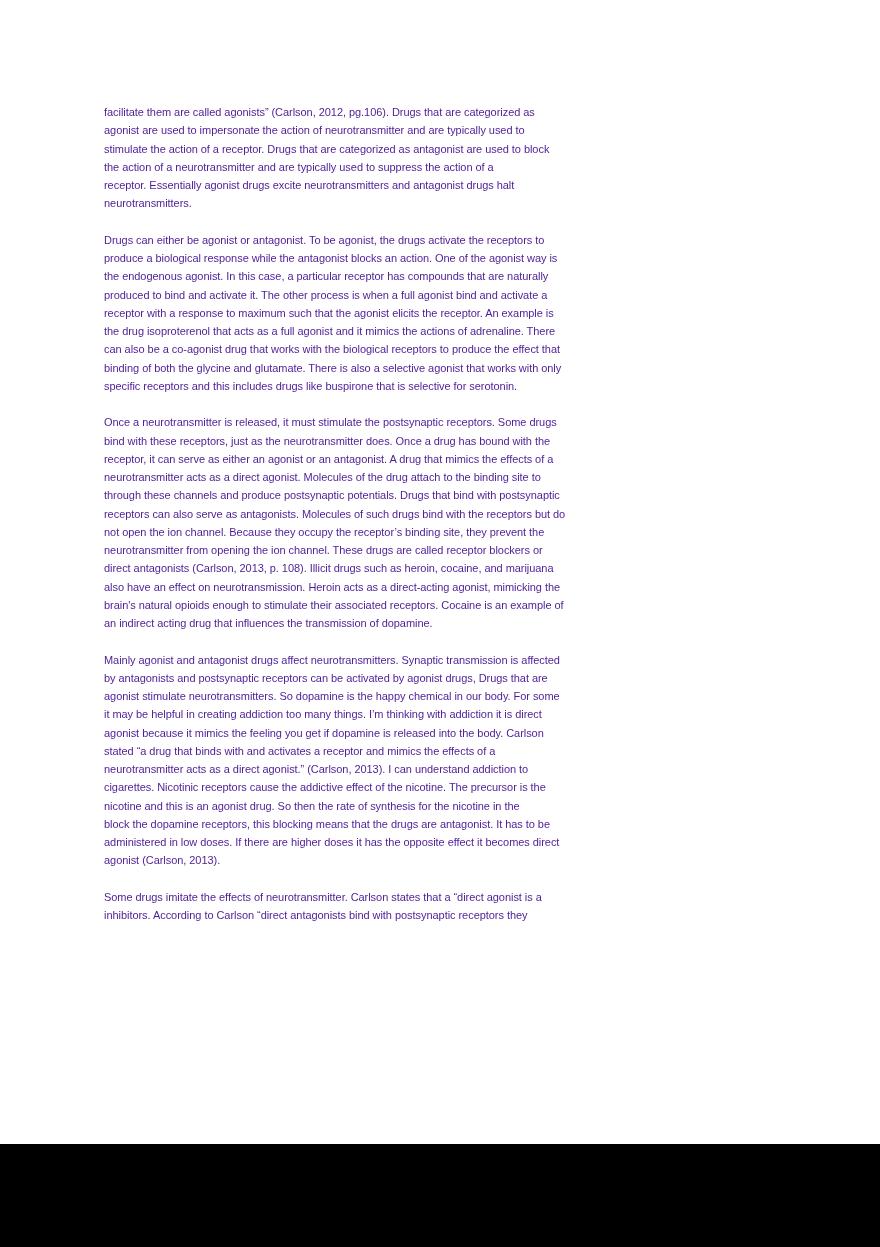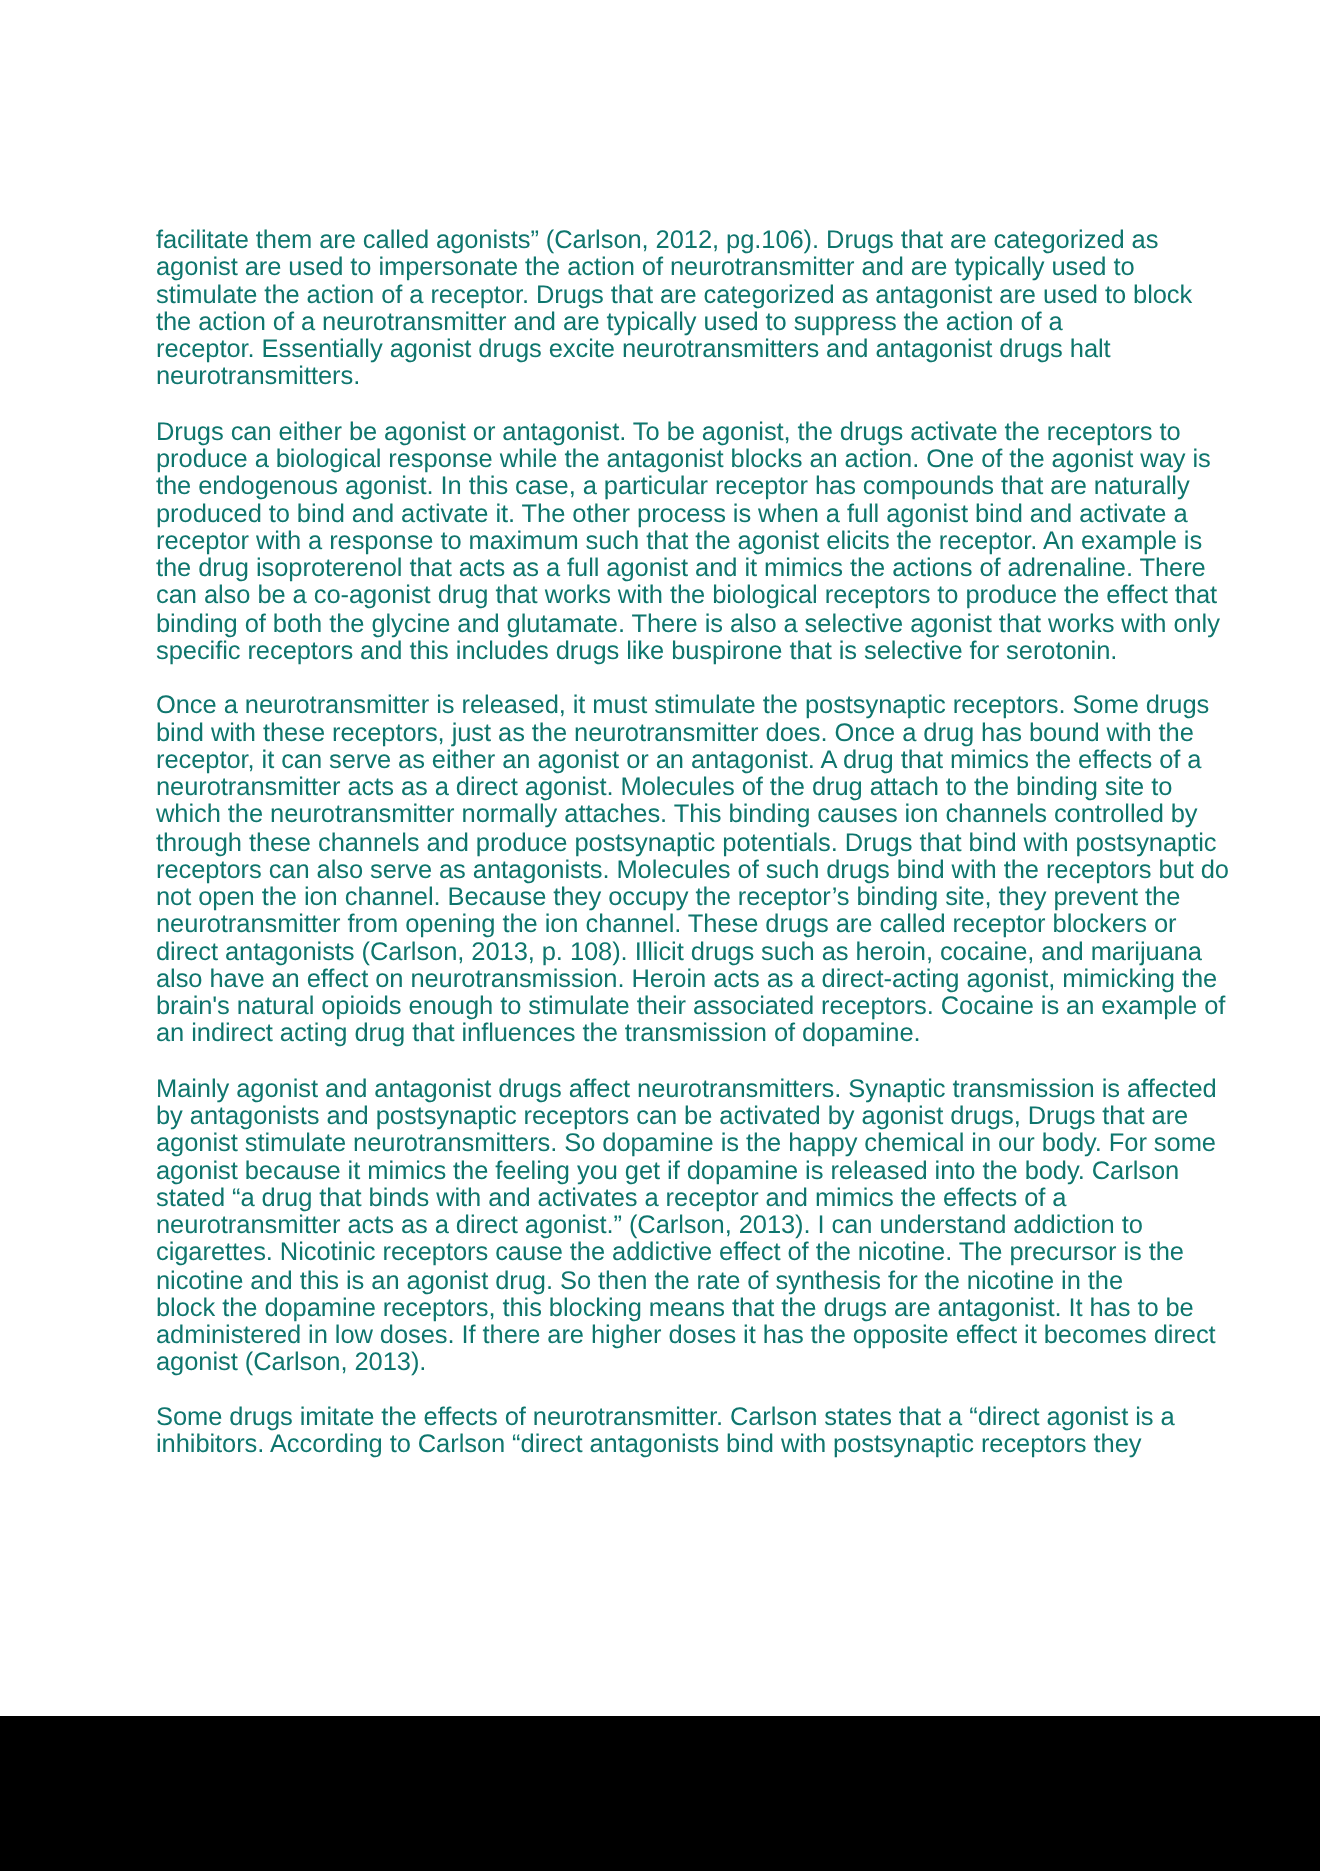--- a/index.html
+++ b/index.html
@@ -20,25 +20,24 @@
       width: 880px;
       height: 1144px;
       background: #ffffff;
     }
     .content {
       position: absolute;
       left: 104px;
       top: 103px;
       width: 680px;
       font-family: "Liberation Sans", sans-serif;
-      font-size: 17px;
+      font-size: 11px;
       line-height: 18.25px;
-      color: #0f766e;
+      color: #4c1d95;
       letter-spacing: -0.05px;
-      margin-top: 48px;
     }
     .para {
       margin: 0 0 18.25px 0;
       white-space: normal;
     }
     .line {
       display: block;
       white-space: nowrap;
     }
     .bottom-band {
@@ -75,35 +74,35 @@
       <span class="line">can also be a co-agonist drug that works with the biological receptors to produce the effect that</span>
       <span class="line">binding of both the glycine and glutamate. There is also a selective agonist that works with only</span>
       <span class="line">specific receptors and this includes drugs like buspirone that is selective for serotonin.</span>
     </p>
 
     <p class="para">
       <span class="line">Once a neurotransmitter is released, it must stimulate the postsynaptic receptors. Some drugs</span>
       <span class="line">bind with these receptors, just as the neurotransmitter does. Once a drug has bound with the</span>
       <span class="line">receptor, it can serve as either an agonist or an antagonist. A drug that mimics the effects of a</span>
       <span class="line">neurotransmitter acts as a direct agonist. Molecules of the drug attach to the binding site to</span>
-      <span class="line">which the neurotransmitter normally attaches. This binding causes ion channels controlled by</span>
       <span class="line">through these channels and produce postsynaptic potentials. Drugs that bind with postsynaptic</span>
       <span class="line">receptors can also serve as antagonists. Molecules of such drugs bind with the receptors but do</span>
       <span class="line">not open the ion channel. Because they occupy the receptor’s binding site, they prevent the</span>
       <span class="line">neurotransmitter from opening the ion channel. These drugs are called receptor blockers or</span>
       <span class="line">direct antagonists (Carlson, 2013, p. 108). Illicit drugs such as heroin, cocaine, and marijuana</span>
       <span class="line">also have an effect on neurotransmission. Heroin acts as a direct-acting agonist, mimicking the</span>
       <span class="line">brain's natural opioids enough to stimulate their associated receptors. Cocaine is an example of</span>
       <span class="line">an indirect acting drug that influences the transmission of dopamine.</span>
     </p>
 
     <p class="para">
       <span class="line">Mainly agonist and antagonist drugs affect neurotransmitters. Synaptic transmission is affected</span>
       <span class="line">by antagonists and postsynaptic receptors can be activated by agonist drugs, Drugs that are</span>
       <span class="line">agonist stimulate neurotransmitters. So dopamine is the happy chemical in our body. For some</span>
+      <span class="line">it may be helpful in creating addiction too many things. I’m thinking with addiction it is direct</span>
       <span class="line">agonist because it mimics the feeling you get if dopamine is released into the body. Carlson</span>
       <span class="line">stated “a drug that binds with and activates a receptor and mimics the effects of a</span>
       <span class="line">neurotransmitter acts as a direct agonist.” (Carlson, 2013). I can understand addiction to</span>
       <span class="line">cigarettes. Nicotinic receptors cause the addictive effect of the nicotine. The precursor is the</span>
       <span class="line">nicotine and this is an agonist drug. So then the rate of synthesis for the nicotine in the</span>
       <span class="line">block the dopamine receptors, this blocking means that the drugs are antagonist. It has to be</span>
       <span class="line">administered in low doses. If there are higher doses it has the opposite effect it becomes direct</span>
       <span class="line">agonist (Carlson, 2013).</span>
     </p>
 

